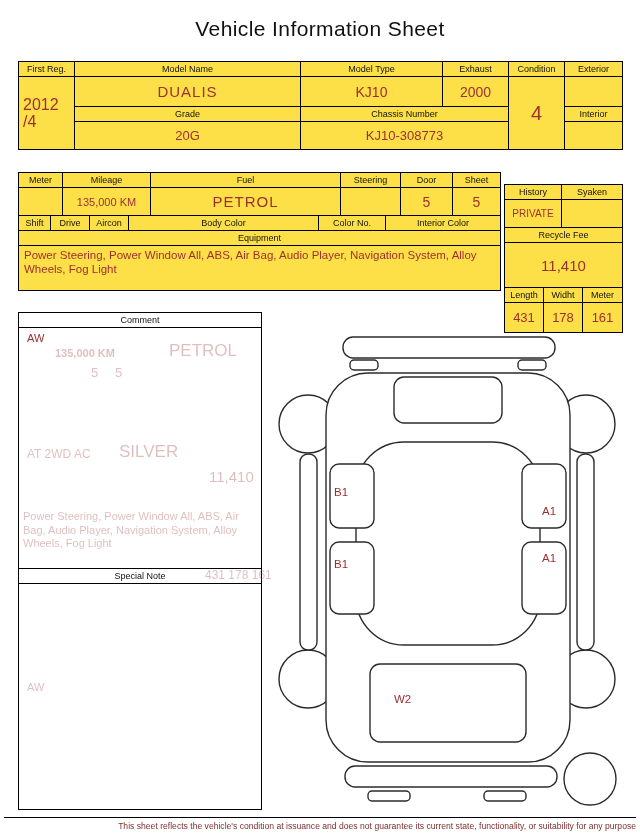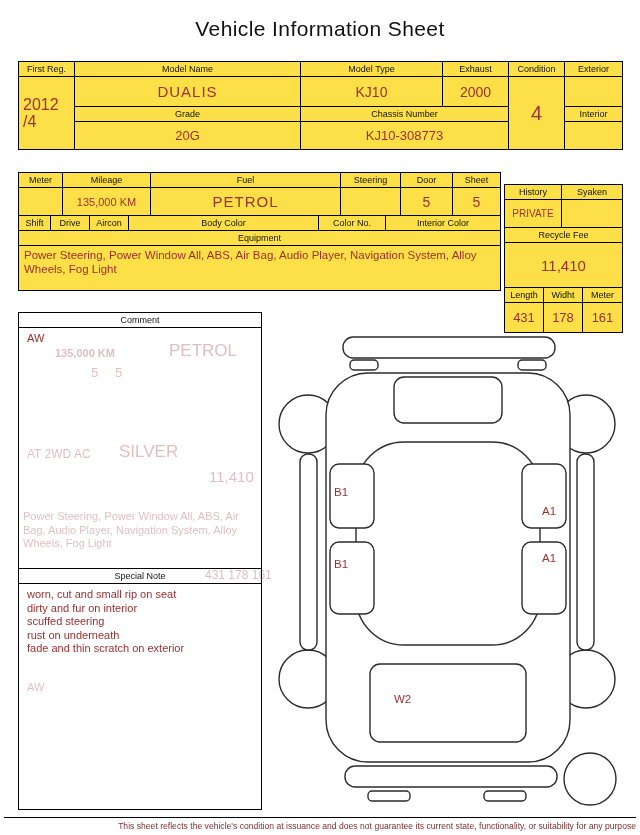--- a/index.html
+++ b/index.html
@@ -212,27 +212,20 @@
   </tbody>
     </table>
 </div>
 
 <div id="bottom-left">
   <div class="sec-head">Comment</div>
   <div class="comment-body">
     <span class="val v11">AW</span>
   </div>
   <div class="sec-head">Special Note</div>
-  <div class="note-body">
-    <div>worn, cut and small rip on seat</div>
-    <div>dirty and fur on interior</div>
-    <div>scuffed steering</div>
-    <div>rust on underneath</div>
-    <div>fade and thin scratch on exterior</div>
-  </div>
 
   <div class="ghost g0">135,000 KM</div>
   <div class="ghost g1">PETROL</div>
   <div class="ghost g2">5</div>
   <div class="ghost g3">5</div>
   <div class="ghost g4">AT   2WD   AC</div>
   <div class="ghost g5">SILVER</div>
   <div class="ghost g6">11,410</div>
   <div class="ghost g7">Power Steering, Power Window All, ABS, Air Bag, Audio Player, Navigation System, Alloy Wheels, Fog Light</div>
   <div class="ghost g8">431  178  161</div>

